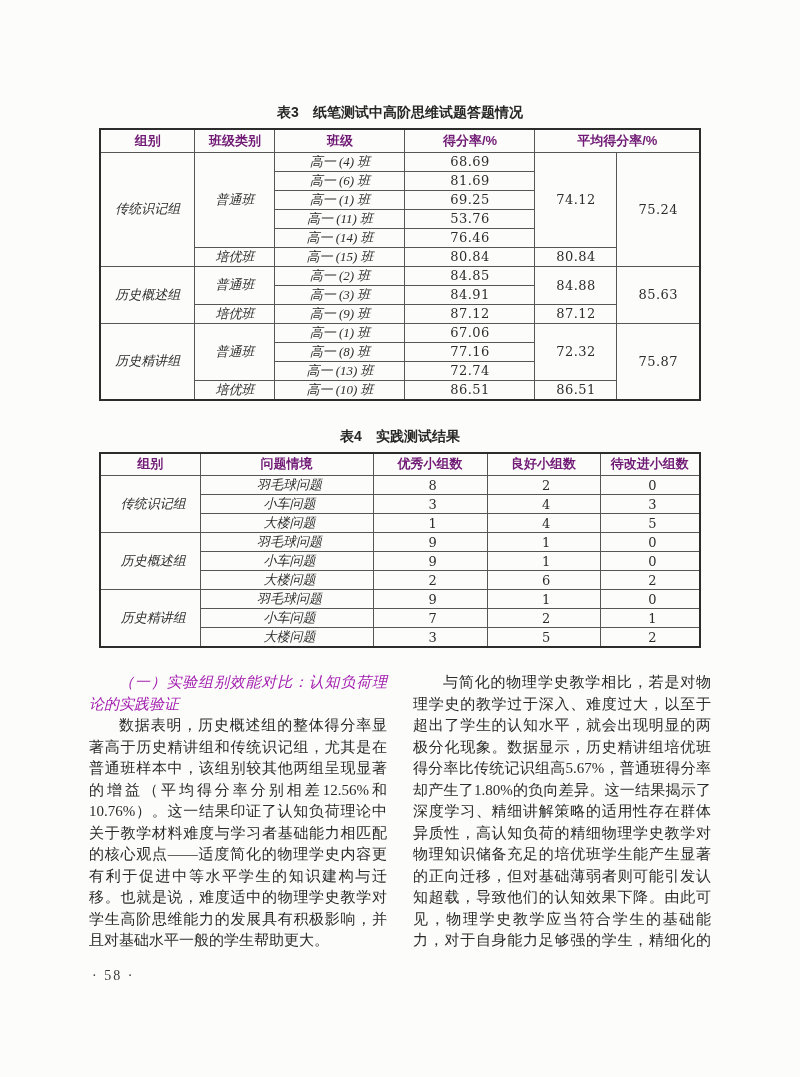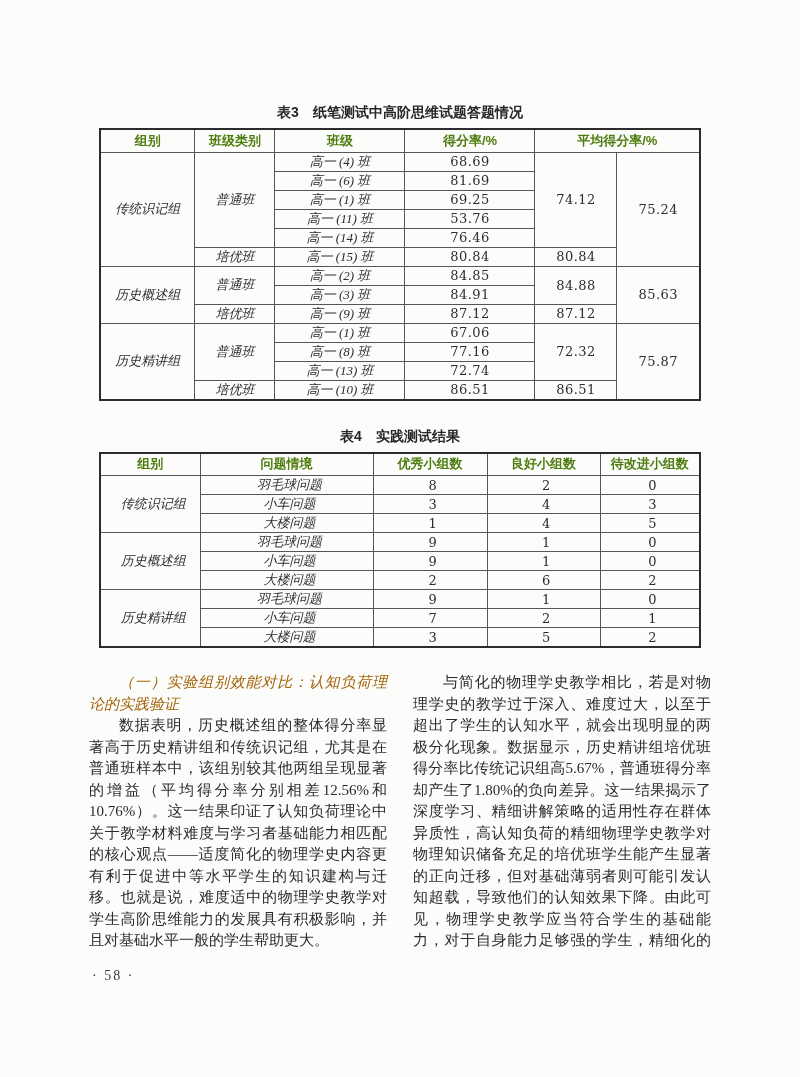--- a/index.html
+++ b/index.html
@@ -40,21 +40,21 @@
     text-align: center;
     vertical-align: middle;
     padding: 0 2px;
     overflow: hidden;
     white-space: nowrap;
   }
   table.data-table th {
     font-family: "Liberation Sans", "DejaVu Sans", sans-serif;
     font-weight: bold;
     height: 23px;
-    color: #4d7c0f;
+    color: #701a75;
     text-align: center;
   }
   #table3 td { height: 18px; }
   #table4 td { height: 19px; padding-left: 8px; }
   .kai { font-style: italic; font-family: Liberation Serif, serif; }   
   .num { font-family: "DejaVu Serif", serif; letter-spacing: 0.5px; }
 
   .caption4 { margin-top: 27px; }
 
   .body-text {
@@ -65,21 +65,21 @@
     column-count: 2;
     column-gap: 26px;
     font-size: 15px;
     line-height: 21.5px;
     text-align: justify;
     color: #2b2b2b;
   }
   .section-heading {
     text-indent: 2em;
     font-style: italic;   
-    color: #a16207;
+    color: #a21caf;
   }
   .body-text p { text-indent: 2em; }
 
   .page-number {
     position: absolute;
     left: 92px;
     top: 968px;
     font-size: 14px;
     letter-spacing: 2px;
     color: #3a3a3a;

